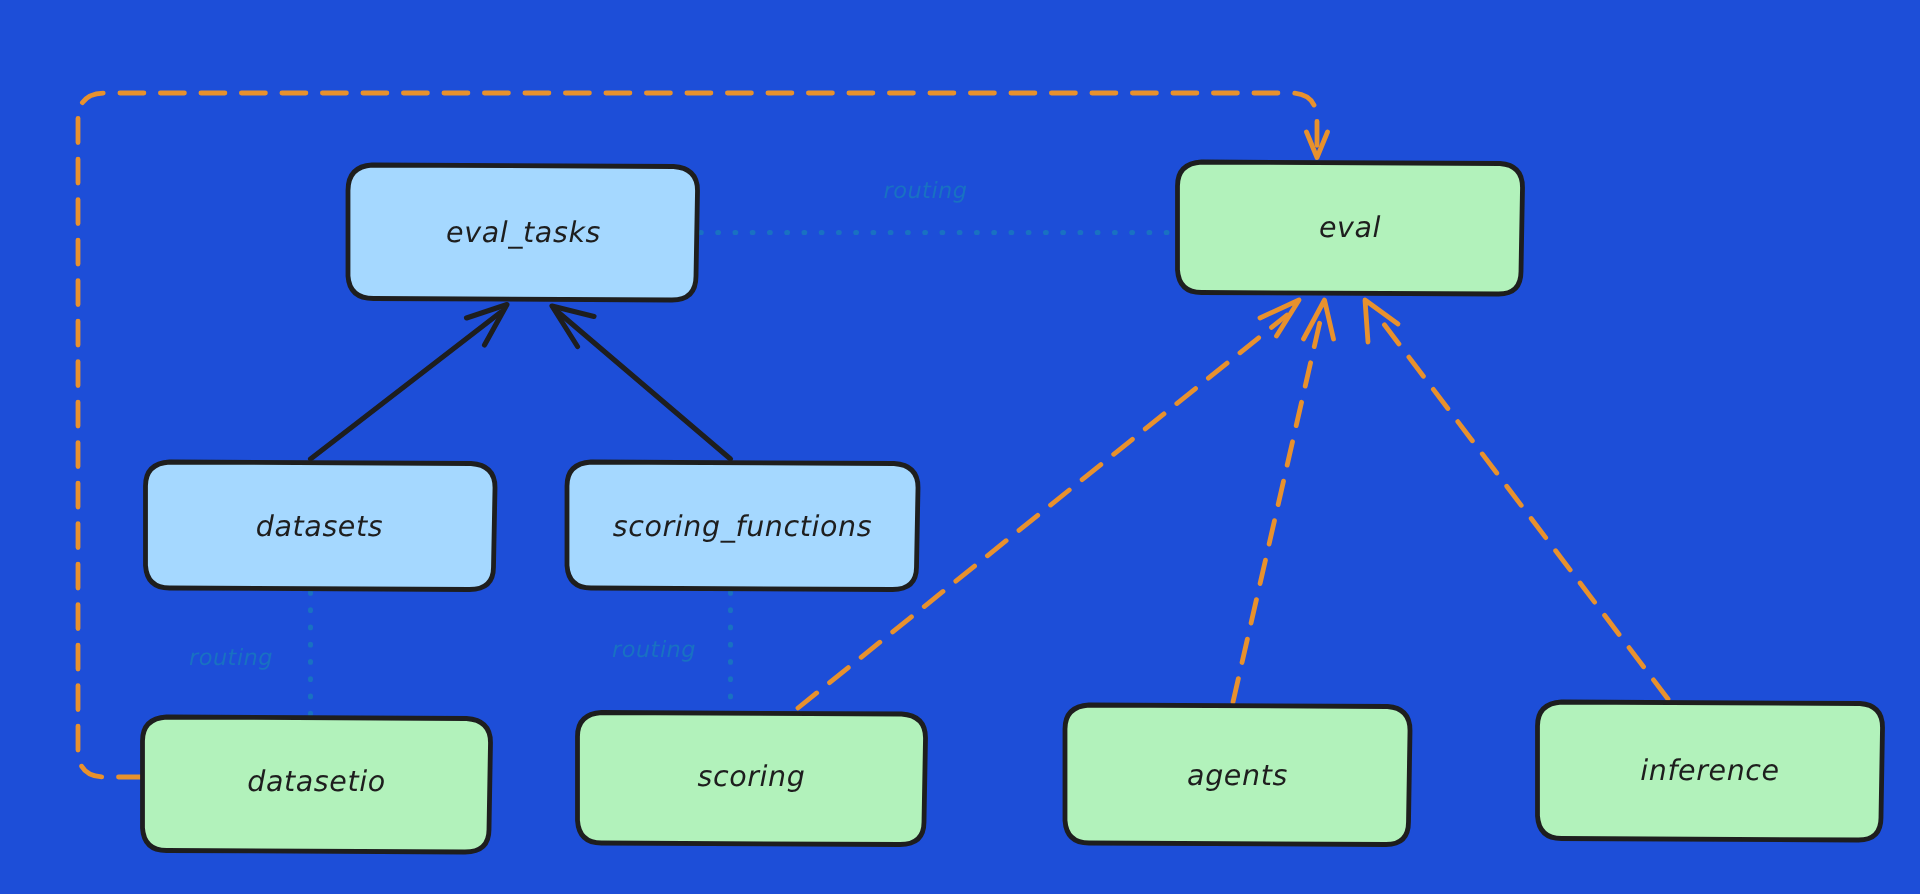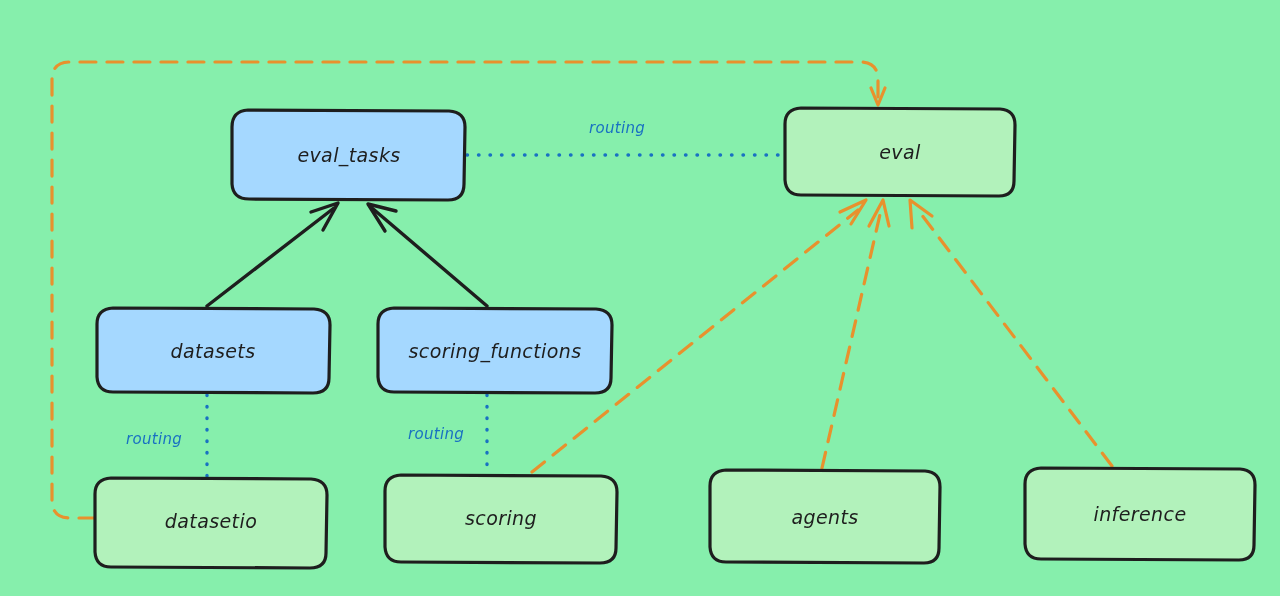--- a/index.html
+++ b/index.html
@@ -1,18 +1,18 @@
 <!DOCTYPE html>
 <html><head>
 <meta charset="utf-8">
 <style>
   html,body{margin:0;padding:0;background:#ffffff;}
   body{width:1280px;height:596px;overflow:hidden;
        font-family:"DejaVu Sans", sans-serif;}
-  #stage{position:relative;width:1280px;height:596px;background:#86efac;text-decoration:underline;}
+  #stage{position:relative;width:1280px;height:596px;background:#1d4ed8;text-decoration:underline;}
   svg#diagram{position:absolute;left:0;top:0;width:1280px;height:596px;}
   .node-label{
     font-family:"DejaVu Sans", sans-serif;
     font-size:19px;
     fill:#1e1e1e;
     text-anchor:middle;
     dominant-baseline:middle;
     font-style:italic;
     letter-spacing:0.4px;
   }

